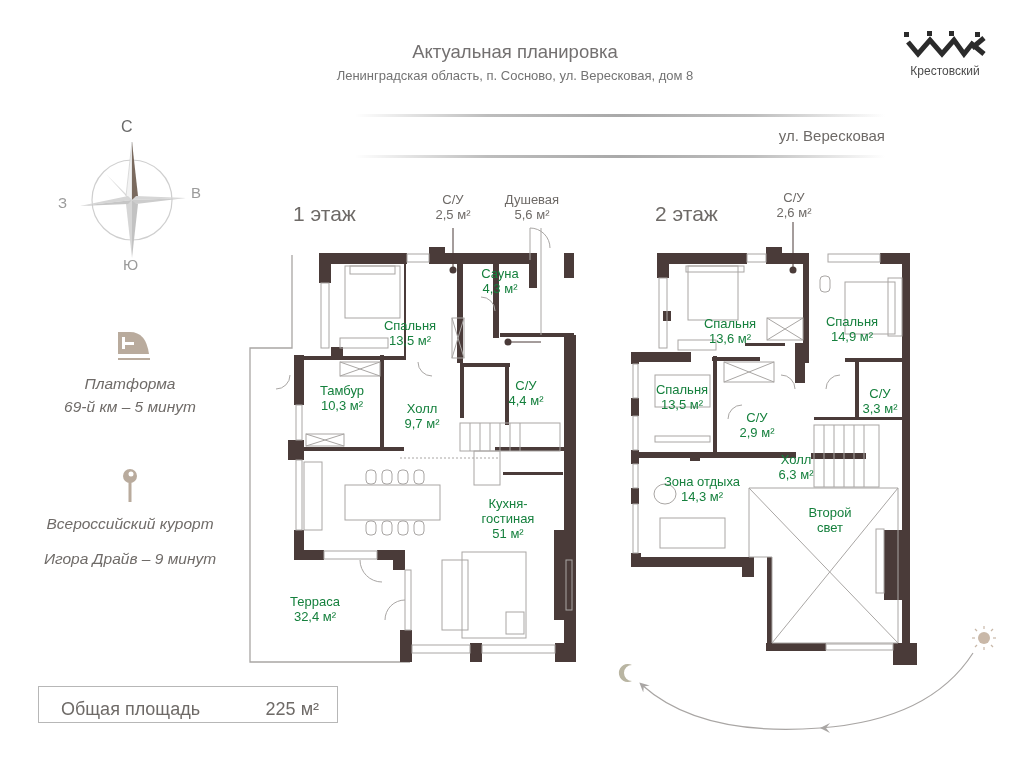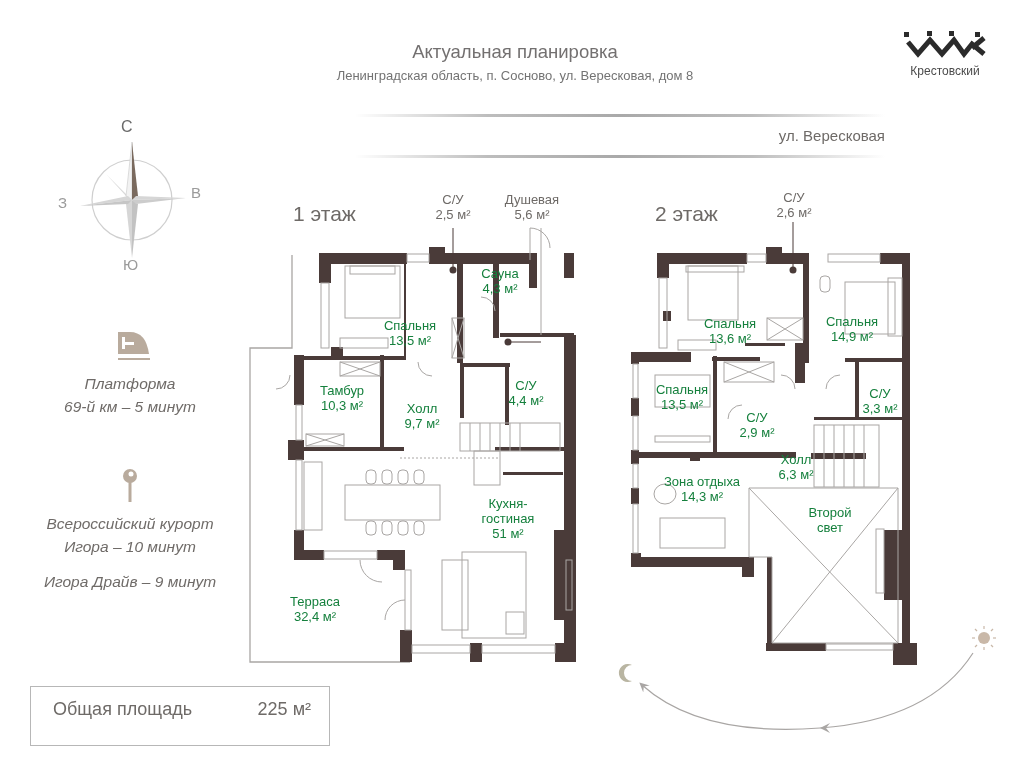--- a/index.html
+++ b/index.html
@@ -20,21 +20,21 @@
   .street-band .line.bottom { bottom: 2px; }
   .street-band .label { position: absolute; left: 0; right: 0; top: 15px; text-align: right; font-size: 15px; color: #6e6a67; }
 
   .compass { position: absolute; left: 56px; top: 118px; width: 170px; height: 160px; }
   .compass .dir { position: absolute; font-size: 15px; color: #9b9b9b; }
 
   .info { position: absolute; text-align: center; font-style: italic; font-size: 15.5px; color: #6f6b68; line-height: 23px; }
   .train-icon { position: absolute; left: 116px; top: 330px; }
   .pin-icon { position: absolute; left: 122px; top: 468px; }
 
-  .total-box { position: absolute; left: 30px; top: 686px; width: 300px; height: 60px; border: 1.5px solid #b7b7b7; text-align: center; }
+  .total-box { position: absolute; left: 38px; top: 686px; width: 300px; height: 37px; border: 1.5px solid #b7b7b7; text-align: center; }
   .total-box .lbl { position: absolute; left: 22px; top: 12px; font-size: 18px; color: #6e6a67; }
   .total-box .val { position: absolute; right: 18px; top: 12px; font-size: 18px; color: #6e6a67; font-weight: normal; }
 
   .floor-label { position: absolute; font-size: 21px; color: #6e6a67; }
   .callout { position: absolute; text-align: center; font-size: 13px; color: #6e6a67; line-height: 15px; }
 
   .plan { position: absolute; left: 0; top: 0; width: 1024px; height: 768px; pointer-events: none; }
   .room-label { position: absolute; text-align: center; font-size: 13px; color: #15803d; line-height: 15px; white-space: nowrap; }
 </style>
 </head>
@@ -100,21 +100,20 @@
   <div>69-й км  – 5 минут</div>
 </div>
 
 <svg class="pin-icon" width="16" height="36" viewBox="0 0 16 36">
   <circle cx="8" cy="8" r="7" fill="#b9ab9d"></circle>
   <circle cx="9" cy="6" r="2.5" fill="#ffffff"></circle>
   <rect x="6.5" y="12" width="3" height="22" fill="#b9ab9d"></rect>
 </svg>
 <div class="info" style="left:20px;top:512px;width:220px;">
   <div>Всероссийский курорт</div>
-  <div>Игора – 10 минут</div>
   <div style="margin-top:12px">Игора Драйв – 9 минут</div>
 </div>
 
 <div class="total-box">
   <span class="lbl">Общая площадь</span>
   <span class="val">225 м²</span>
 </div>
 
 <svg class="plan" viewBox="0 0 1024 768">
   <defs>

